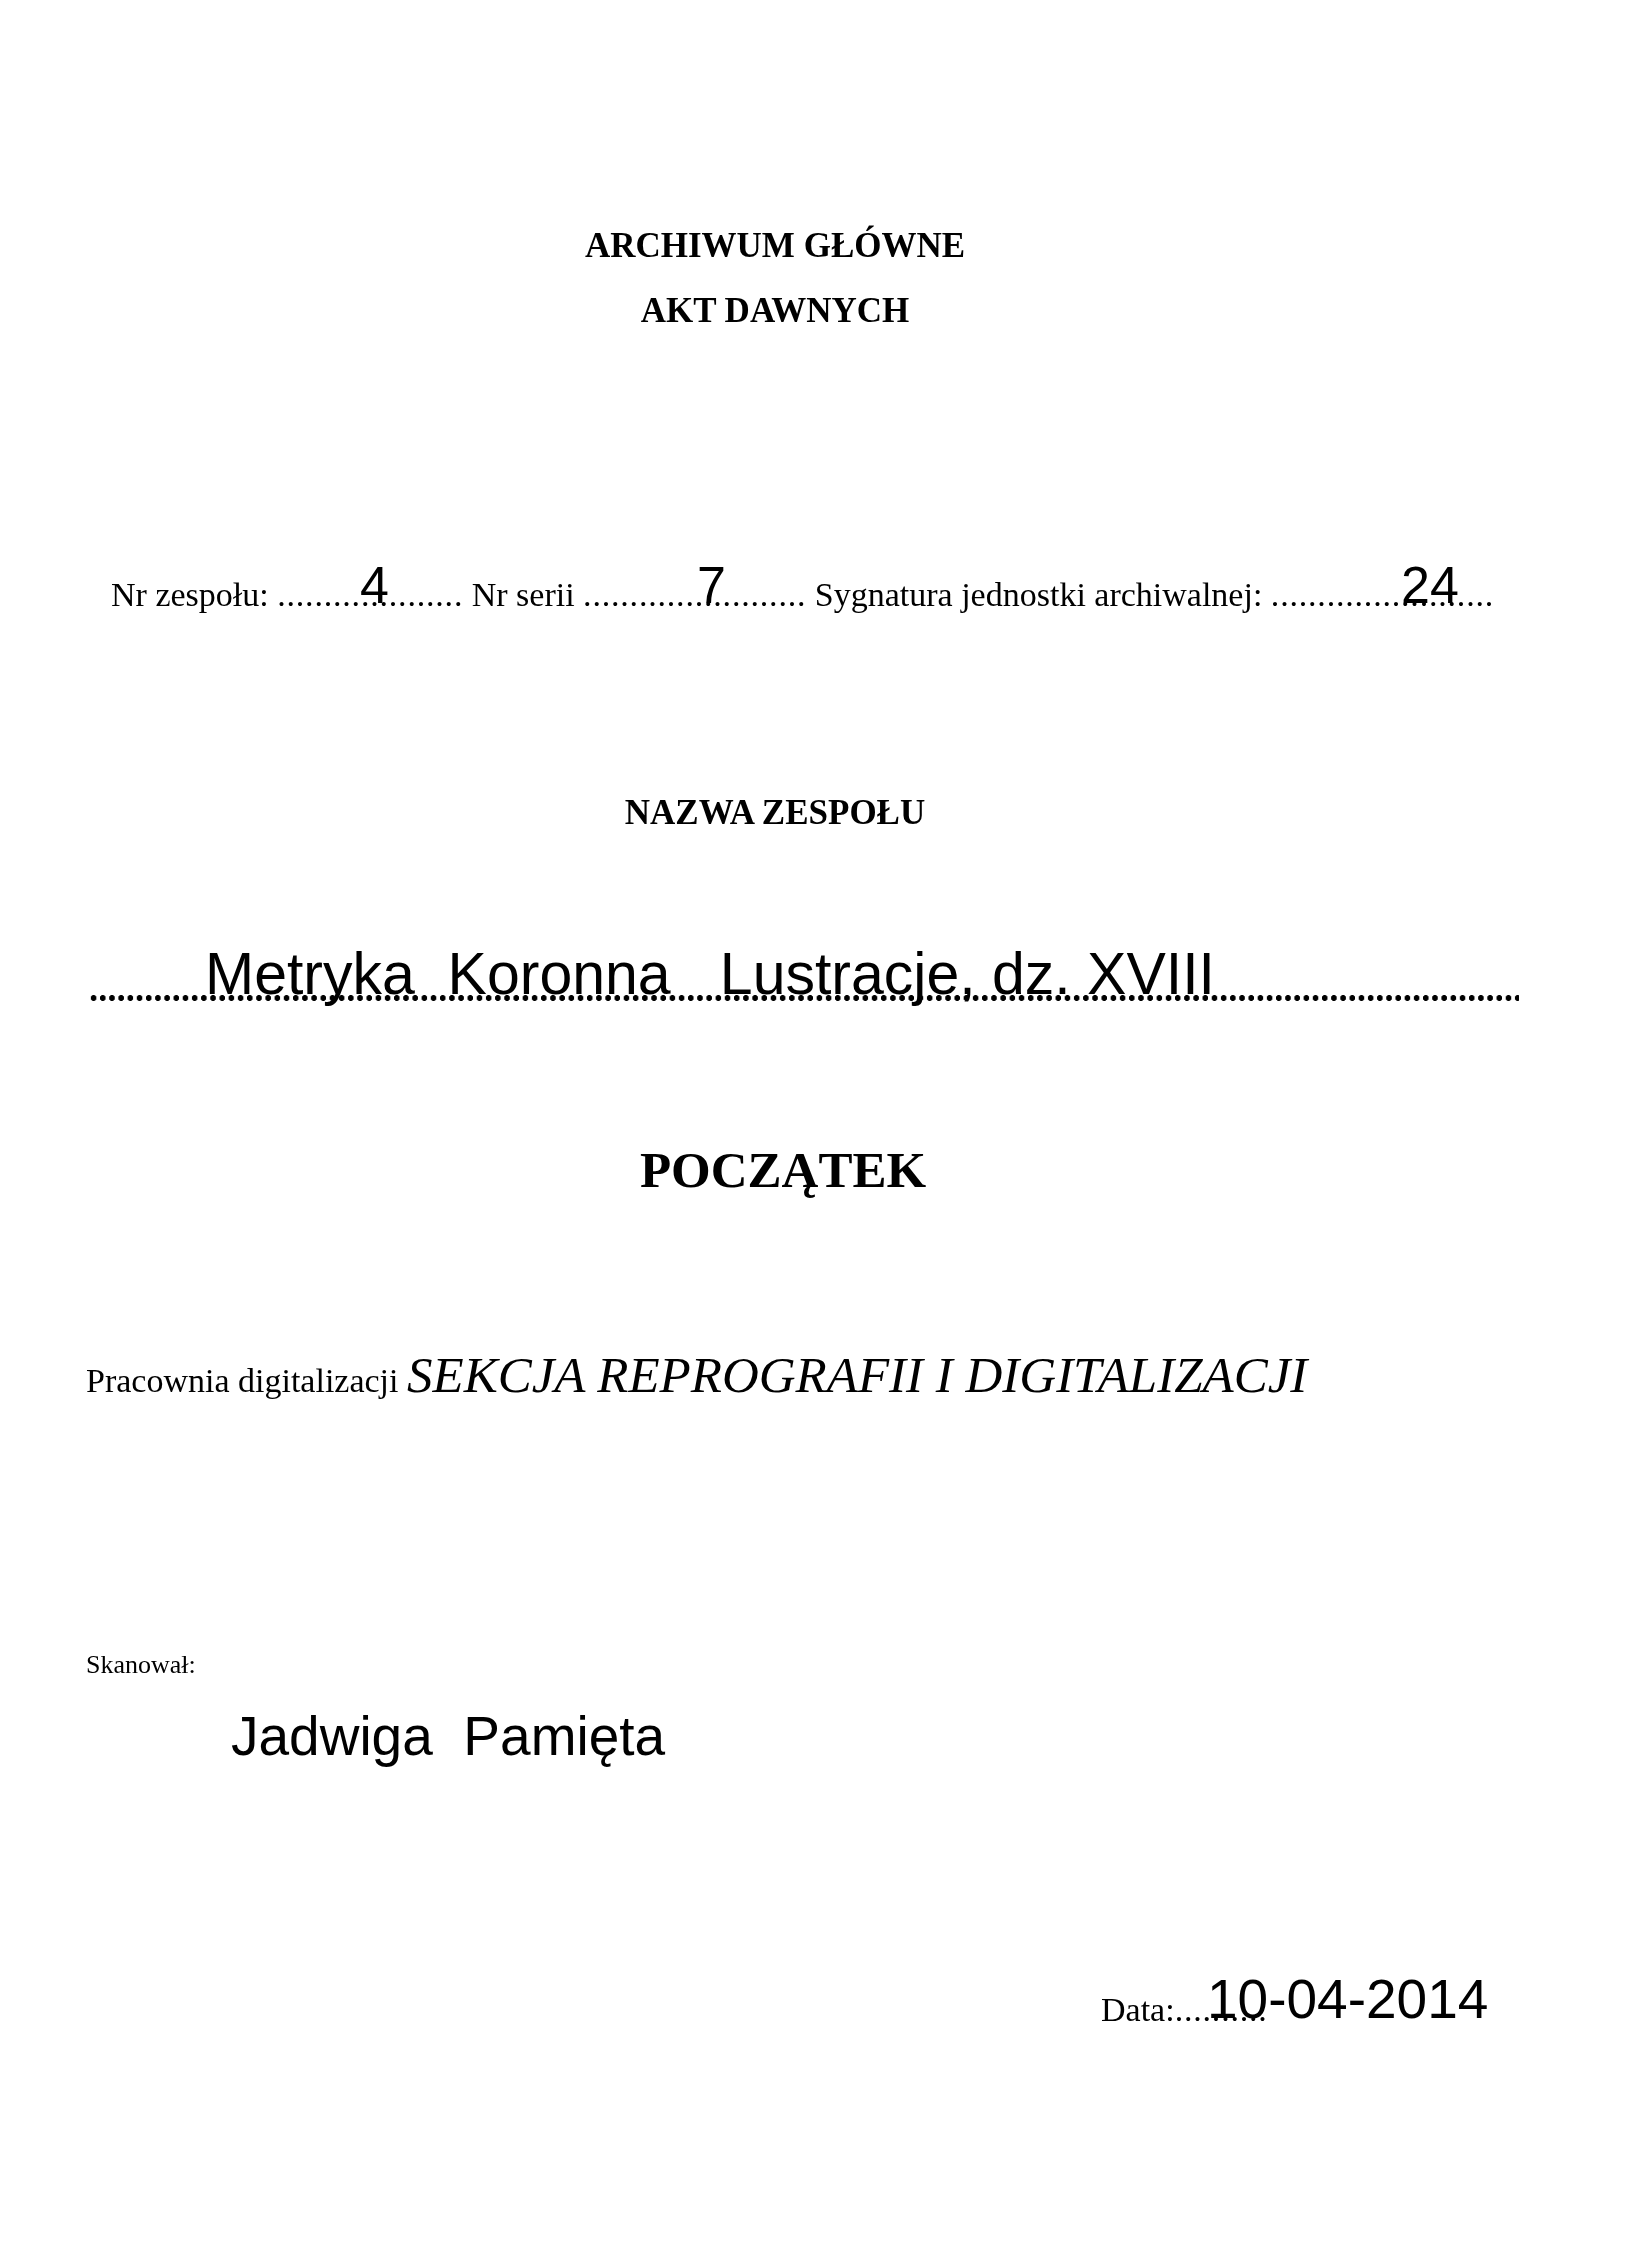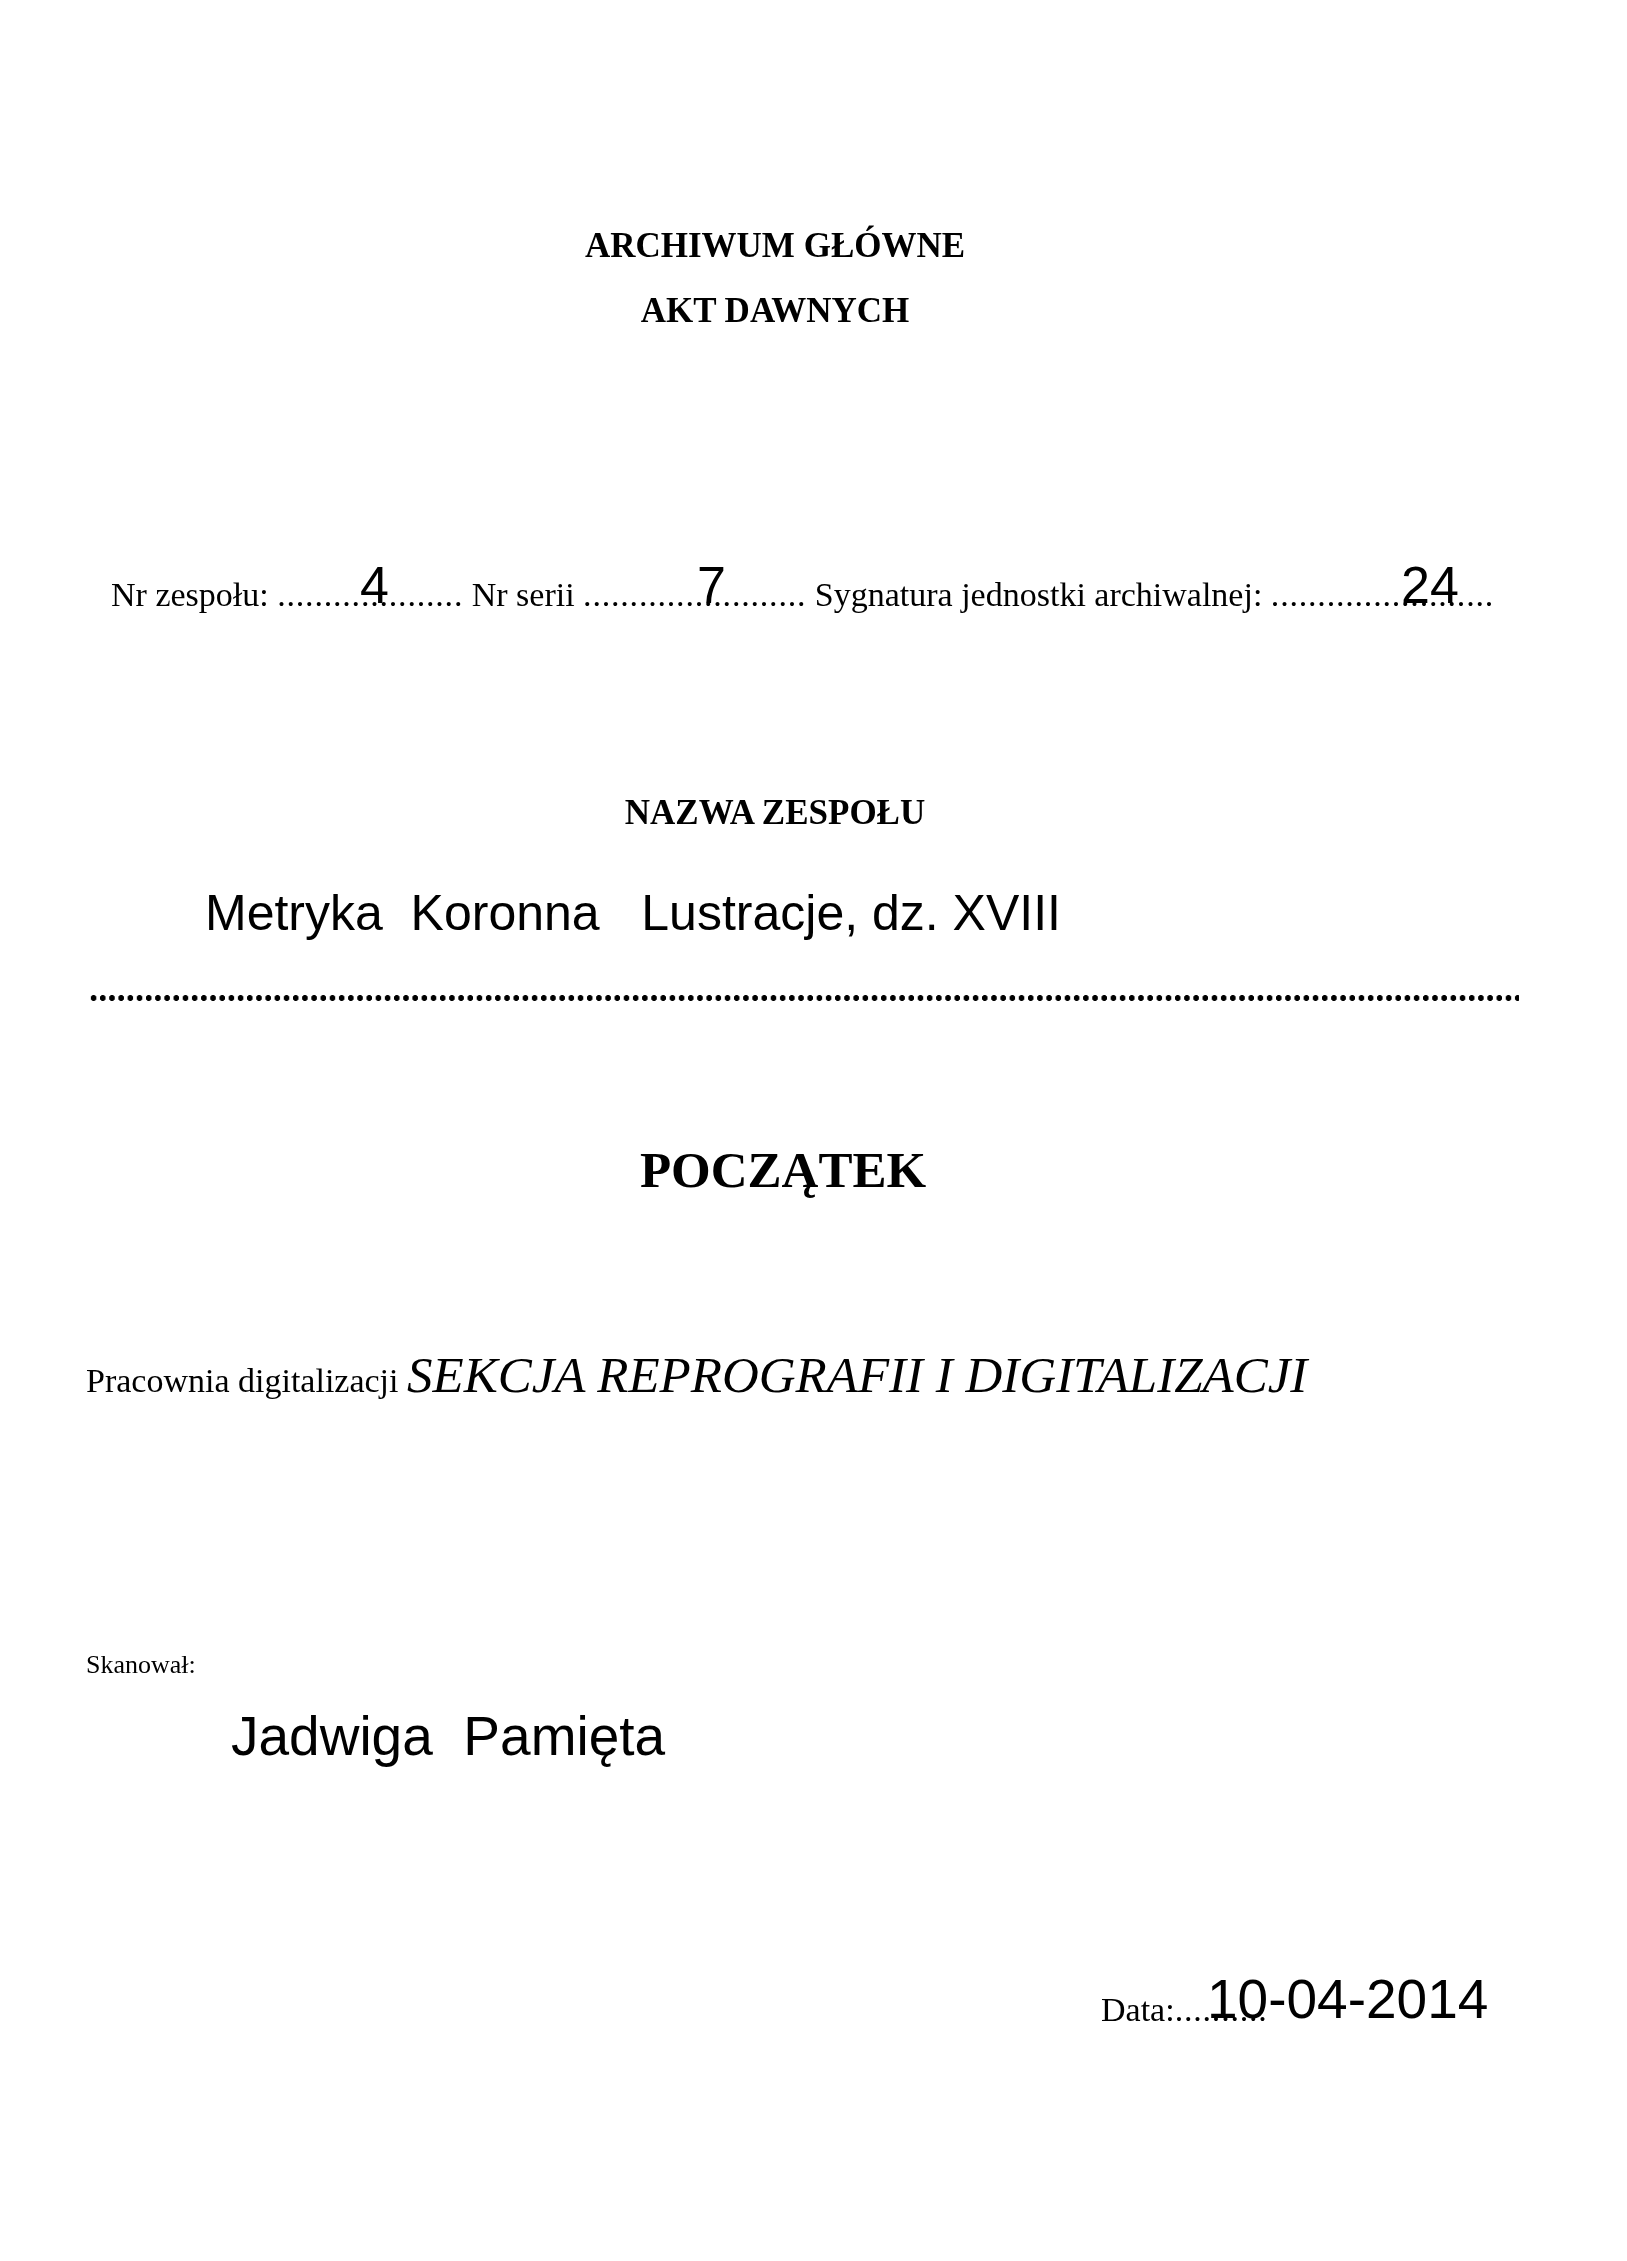--- a/index.html
+++ b/index.html
@@ -10,21 +10,21 @@
 
   .hdr { left: 12px; width: 1526px; text-align: center; font-weight: bold; font-size: 35px; }
   .hdr1 { top: 226px; }
   .hdr2 { top: 291px; }
 
   .fields-row { top: 576px; left: 90px; font-size: 34px; margin-left: 21px; }
   .dots { letter-spacing: 0.8px; }
   .field-val { position: absolute; font-size: 52px; top: -21.4px; }
 
   .nazwa-hdr { top: 793px; }
-  .zespol-name { top: 884px; left: 205px; font-size: 50px; }
+  .zespol-name { top: 940px; left: 205px; font-size: 59px; }
   .dotted-line { top: 994px; left: 89px; width: 1430px; height: 7.7px;
     background-image: radial-gradient(circle, #000 2.6px, transparent 3.1px);
     background-size: 9.2px 7.7px; background-repeat: repeat-x; }
 
   .poczatek { top: 1141px; left: 0; width: 1566px; text-align: center; font-weight: bold; font-size: 51px; }
 
   .pracownia { top: 1346px; left: 86px; font-size: 34px; }
   .pracownia .it { font-style: italic; font-size: 51px; }
 
   .skanowal-lbl { top: 1650px; left: 86px; font-size: 26px; }

